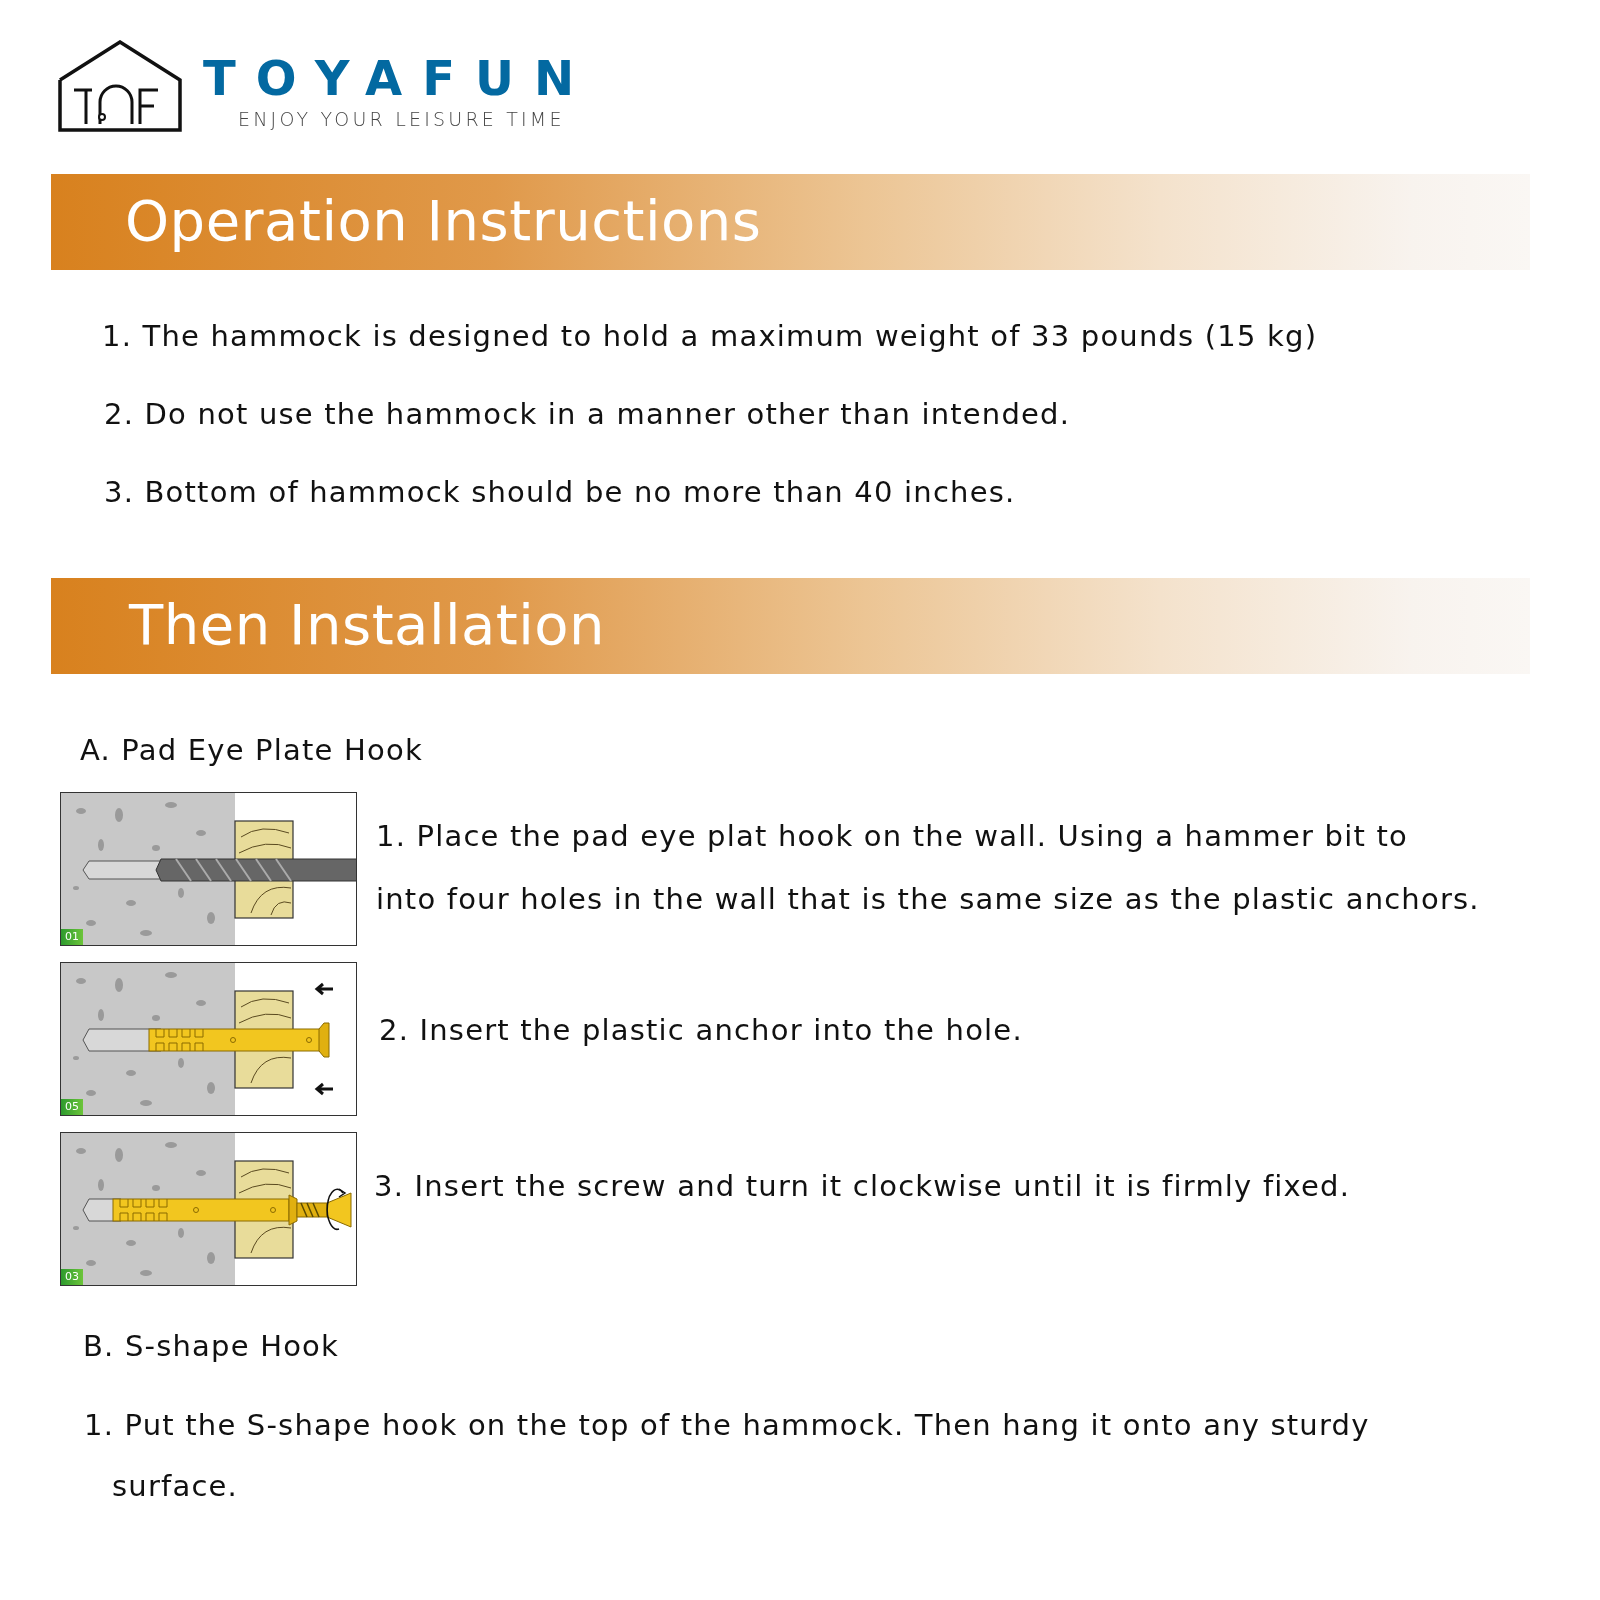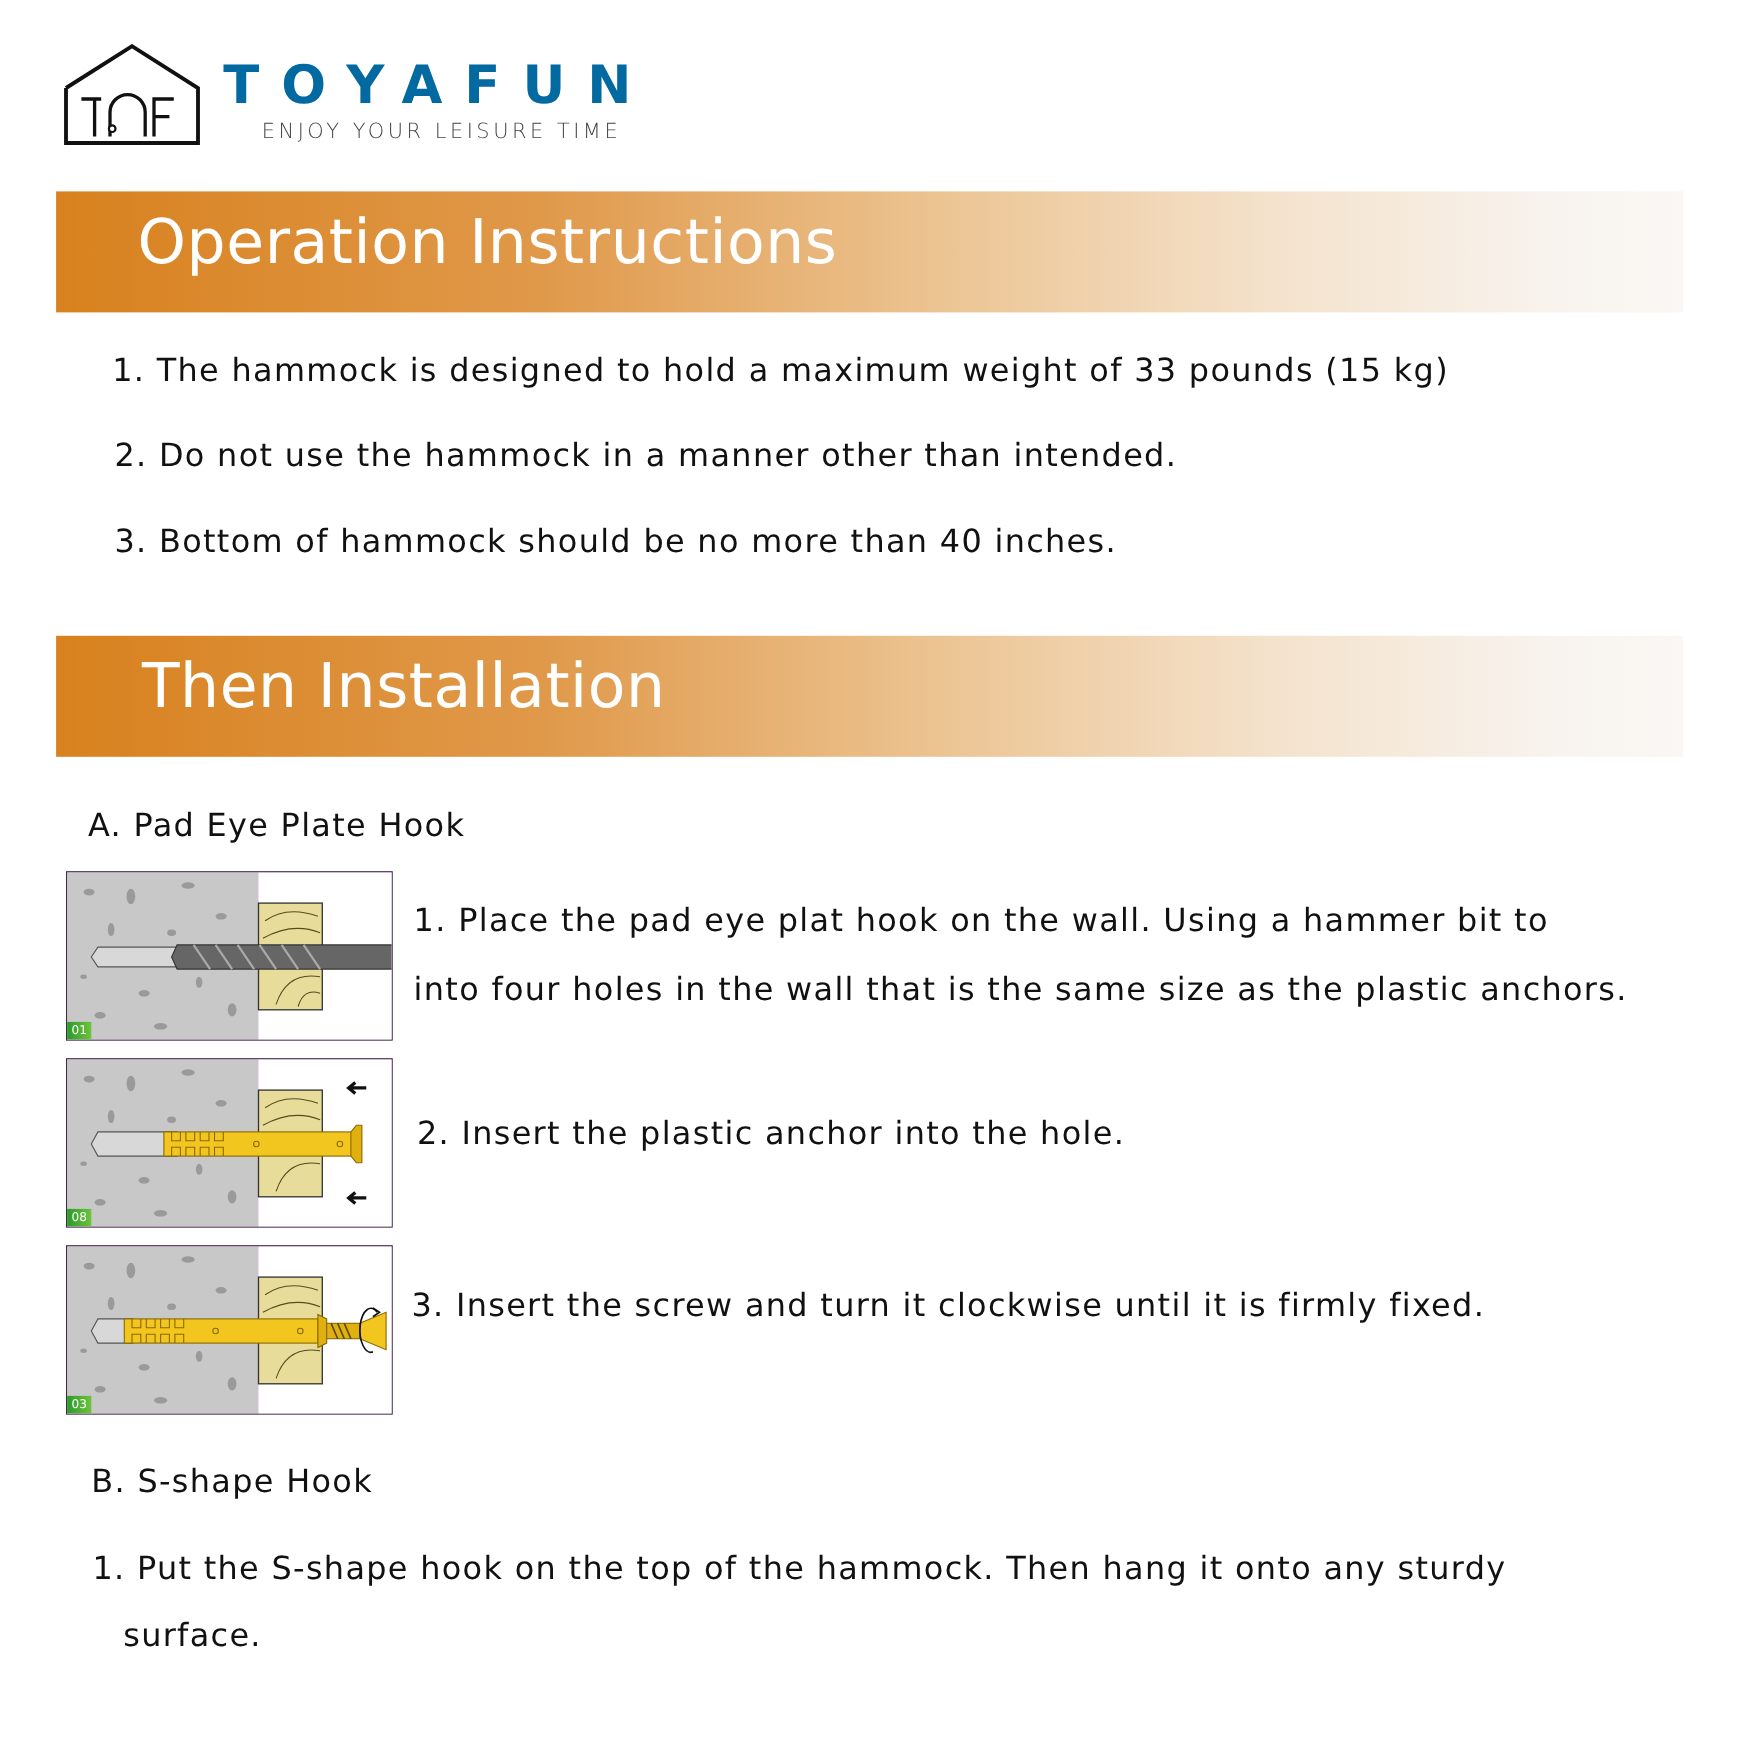--- a/index.html
+++ b/index.html
@@ -8,21 +8,21 @@
 
   
   .logo { position: absolute; left: 58px; top: 40px; width: 560px; height: 95px; }
   .logo-house { position: absolute; left: 0; top: 0; width: 124px; height: 92px; }
   .brand-name { position: absolute; left: 145px; top: 10px; font-family: "DejaVu Sans", sans-serif;
                 font-size: 48px; font-weight: bold; letter-spacing: 20px; color: #0369a1; line-height: 56px; }
   .brand-tagline { position: absolute; left: 180px; top: 68px; font-family: "DejaVu Sans", sans-serif;
                    font-size: 19px; letter-spacing: 3.2px; color: #444; line-height: 22px; font-weight: 300; }
 
   
-  .section-header { position: absolute; left: 51px; width: 1479px; height: 110px;
+  .section-header { position: absolute; left: 51px; width: 1479px; height: 96px;
                     background: linear-gradient(to right, #d8811e 0%, #e0994a 30%, #ecc594 55%, #f4e2cc 75%, #f8f3ee 92%, #faf7f4 100%); }
   .section-title { position: absolute; top: 12px; font-family: "DejaVu Sans", sans-serif;
                    font-size: 56px; color: #ffffff; line-height: 70px; letter-spacing: 0.5px; }
 
   .text { position: absolute; font-family: "DejaVu Sans", sans-serif; font-size: 29px;
           line-height: 36px; color: #111; white-space: nowrap; letter-spacing: 1.2px; }
 
   
   .step-img { position: absolute; left: 60px; width: 297px; height: 154px; border: 1.5px solid #333;
               background: #f0abfc; box-sizing: border-box; overflow: hidden; }
@@ -114,21 +114,21 @@
     <path d="M180,44 Q200,30 228,40 M178,60 Q205,45 230,55 M190,120 Q200,90 230,95" fill="none" stroke="#5a4a20" stroke-width="1"></path>
     <polygon points="28,66 100,66 100,88 28,88 22,77" fill="#d8d8d8" stroke="#555" stroke-width="1"></polygon>
     <rect x="88" y="66" width="175" height="22" fill="#f2c61f" stroke="#8a6a00" stroke-width="1"></rect>
     <polygon points="263,60 268,60 268,94 263,94 258,88 258,66" fill="#e0b010" stroke="#8a6a00" stroke-width="1"></polygon>
     <path d="M95,66 v8 h8 v-8 M108,66 v8 h8 v-8 M121,66 v8 h8 v-8 M134,66 v8 h8 v-8 M95,88 v-8 h8 v8 M108,88 v-8 h8 v8 M121,88 v-8 h8 v8 M134,88 v-8 h8 v8" fill="none" stroke="#8a6a00" stroke-width="1"></path>
     <circle cx="172" cy="77" r="2.5" fill="none" stroke="#8a6a00"></circle>
     <circle cx="248" cy="77" r="2.5" fill="none" stroke="#8a6a00"></circle>
     <path d="M272,26 H256 M262,21 L256,26 L262,31" fill="none" stroke="#111" stroke-width="3"></path>
     <path d="M272,126 H256 M262,121 L256,126 L262,131" fill="none" stroke="#111" stroke-width="3"></path>
   </svg>
-  <div class="step-badge">08</div>
+  <div class="step-badge">05</div>
 </div>
 
 <div class="text" style="left:379px; top:1012px;">2. Insert the plastic anchor into the hole.</div>
 
 <div class="step-img" style="top:1132px;">
   <svg width="297" height="154" viewBox="0 0 297 154">
     <rect x="0" y="0" width="174" height="154" fill="#c8c8c8"></rect>
     <g fill="#9a9a9a">
       <ellipse cx="20" cy="18" rx="5" ry="3"></ellipse>
         <ellipse cx="58" cy="22" rx="4" ry="7"></ellipse>

